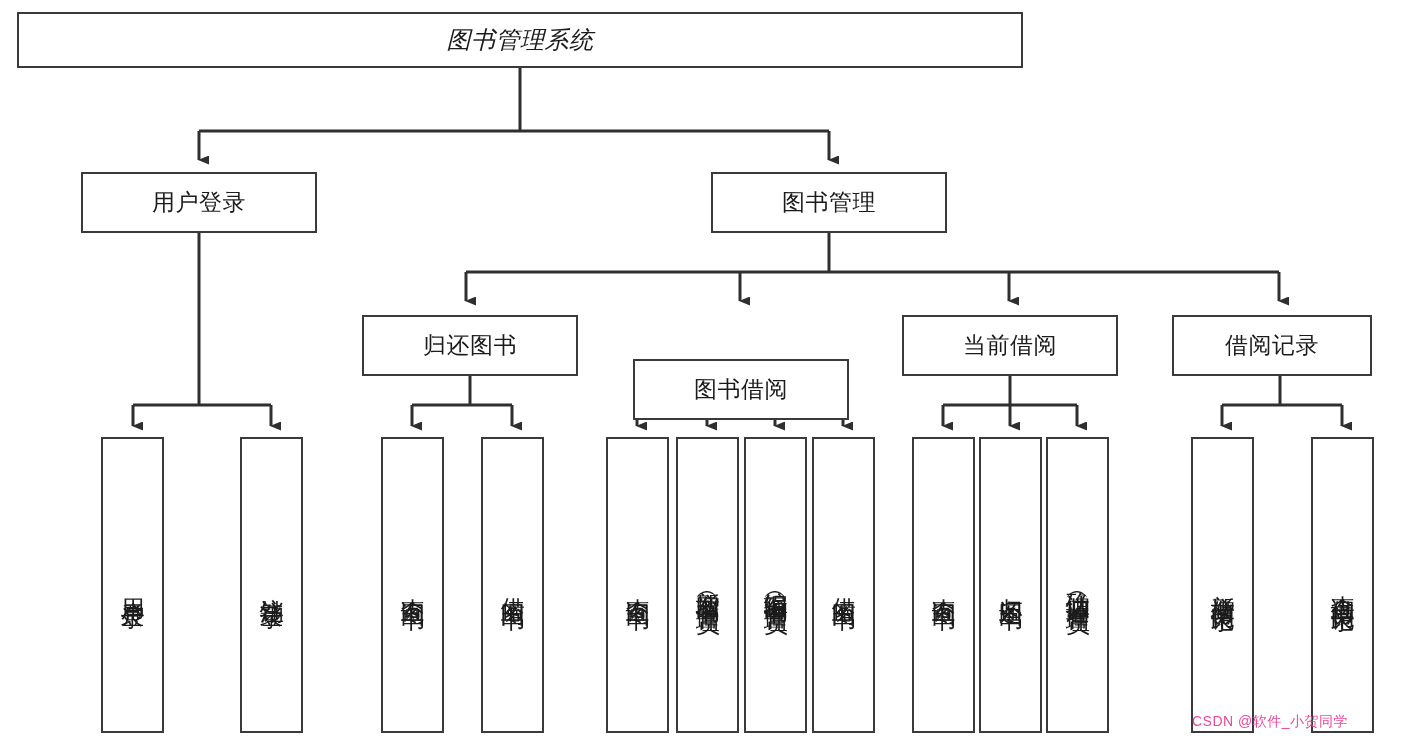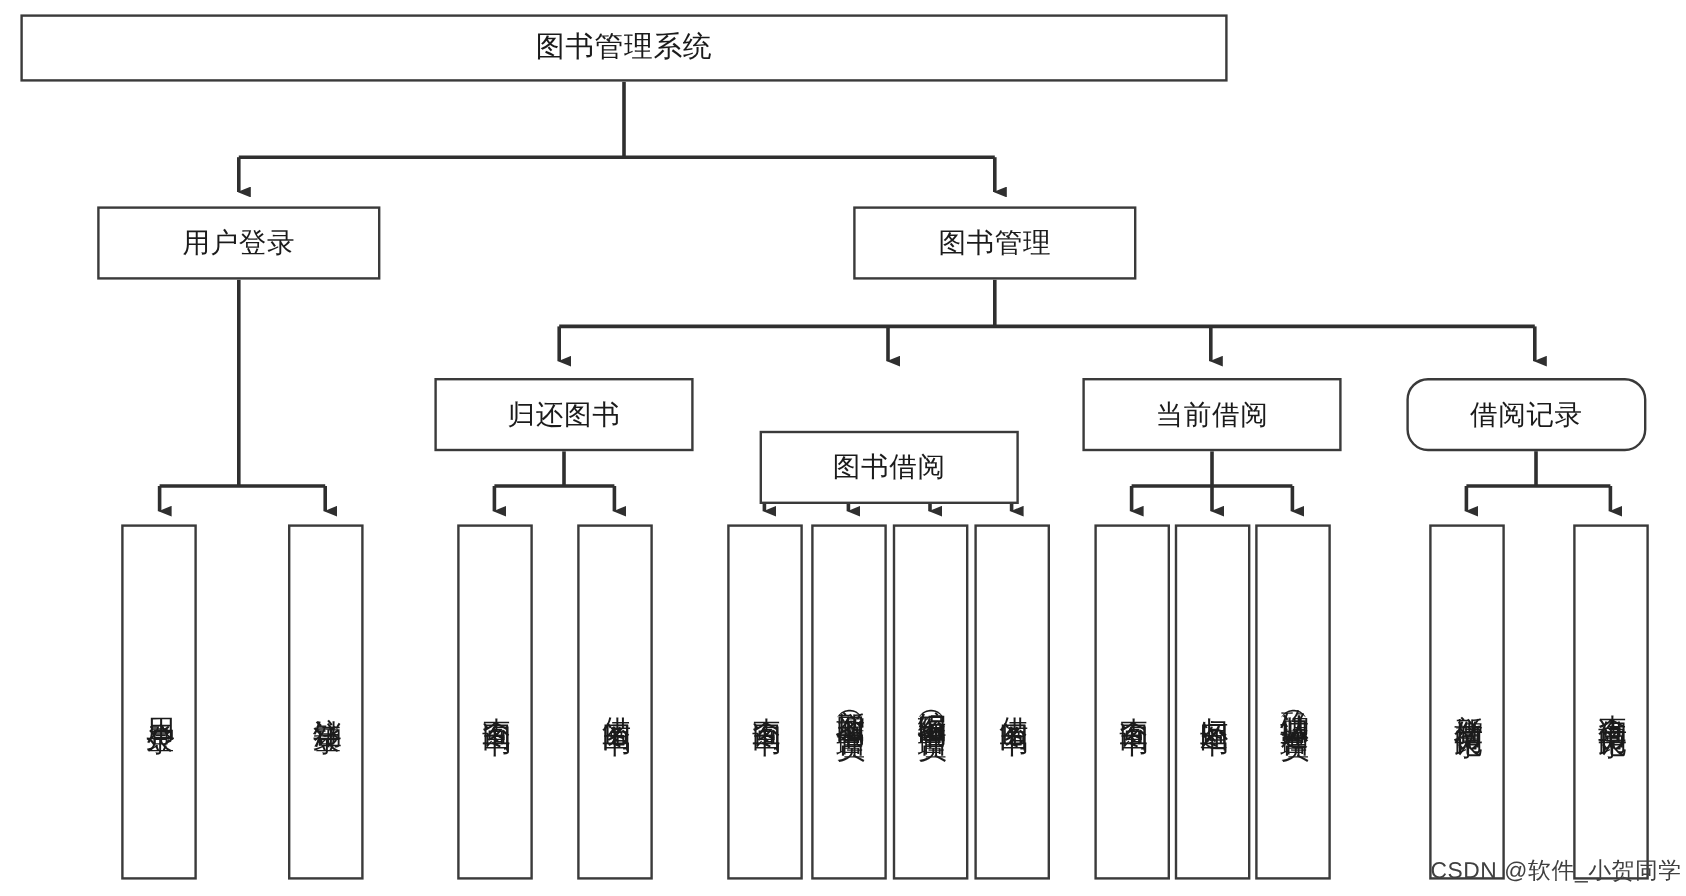--- a/index.html
+++ b/index.html
@@ -56,22 +56,22 @@
     writing-mode: vertical-rl;
     text-orientation: upright;
     font-size: 24px;
     line-height: 1.28;
     letter-spacing: 3px;
     white-space: nowrap;
     max-height: 100%;
   }
   .watermark {
     position: absolute;
-    font-size: 19px;
-    color: #404040;
+    font-size: 14px;
+    color: #ec4899;
     white-space: nowrap;
     letter-spacing: 0.5px;
   }
 </style>
 </head>
 <body>
 
 <div id="canvas">
 
   <svg id="connectors" viewBox="0 0 1405 747" xmlns="http://www.w3.org/2000/svg">
@@ -117,41 +117,41 @@
       <path d="M1010,405 L1010,426" marker-end="url(#arrow)"></path>
       <path d="M1077,405 L1077,426" marker-end="url(#arrow)"></path>
 
       <path d="M1280,376 L1280,405"></path>
       <path d="M1222,405 L1342,405"></path>
       <path d="M1222,405 L1222,426" marker-end="url(#arrow)"></path>
       <path d="M1342,405 L1342,426" marker-end="url(#arrow)"></path>
     </g>
   </svg>
 
-  <div class="node root horiz" style="left:17px; top:12px; width:1006px; height:56px;">
+  <div class="node root horiz" style="left:17px; top:12px; width:1006px; height:56px;font-style:italic;">
     <span class="label">图书管理系统</span>
   </div>
 
   <div class="node horiz" style="left:81px; top:172px; width:236px; height:61px;">
     <span class="label">用户登录</span>
   </div>
   <div class="node horiz" style="left:711px; top:172px; width:236px; height:61px;justify-content:center;">
     <span class="label">图书管理</span>
   </div>
 
   <div class="node horiz" style="left:362px; top:315px; width:216px; height:61px;">
     <span class="label">归还图书</span>
   </div>
   <div class="node horiz" style="left:633px; top:315px; width:216px; height:61px;margin-top:44px;">
     <span class="label">图书借阅</span>
   </div>
   <div class="node horiz" style="left:902px; top:315px; width:216px; height:61px;">
     <span class="label">当前借阅</span>
   </div>
-  <div class="node horiz" style="left:1172px; top:315px; width:200px; height:61px;border-radius:18px;">
+  <div class="node horiz" style="left:1172px; top:315px; width:200px; height:61px;">
     <span class="label">借阅记录</span>
   </div>
 
   <div class="node vert" style="left:101px; top:437px; width:63px; height:296px;">
     <span class="label">用户登录</span>
   </div>
   <div class="node vert" style="left:240px; top:437px; width:63px; height:296px;">
     <span class="label">注销登录</span>
   </div>
 

